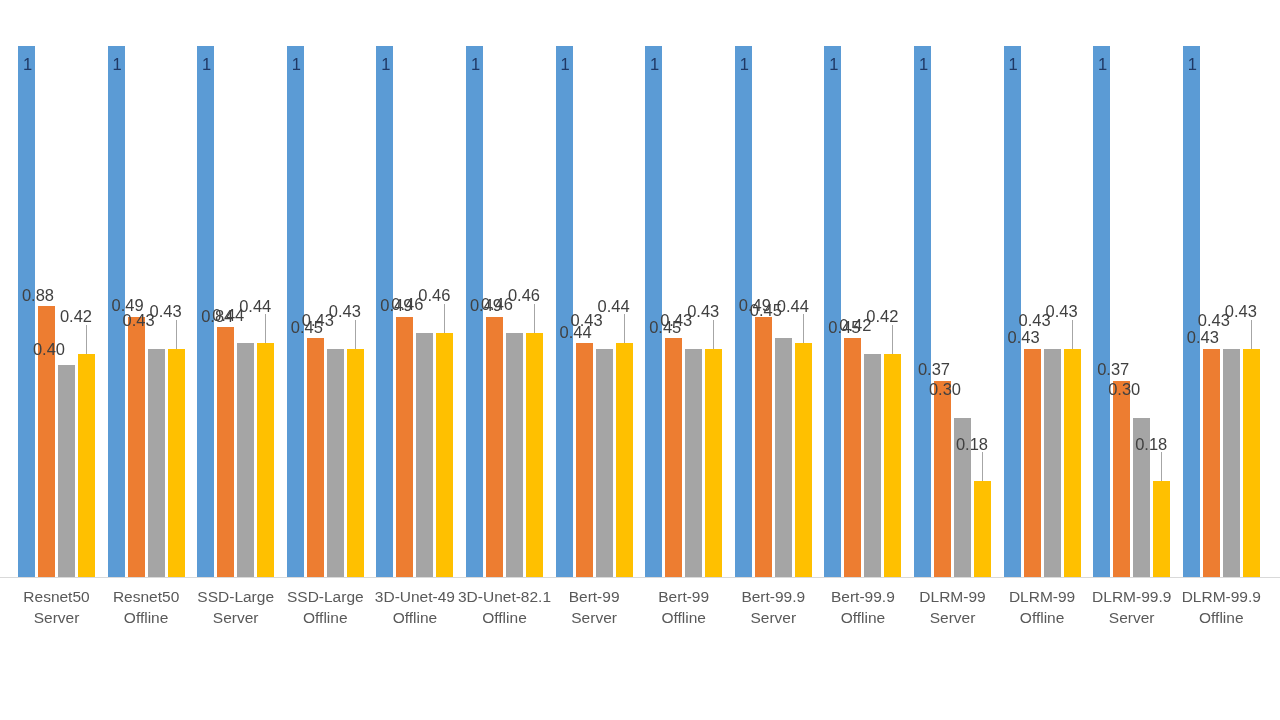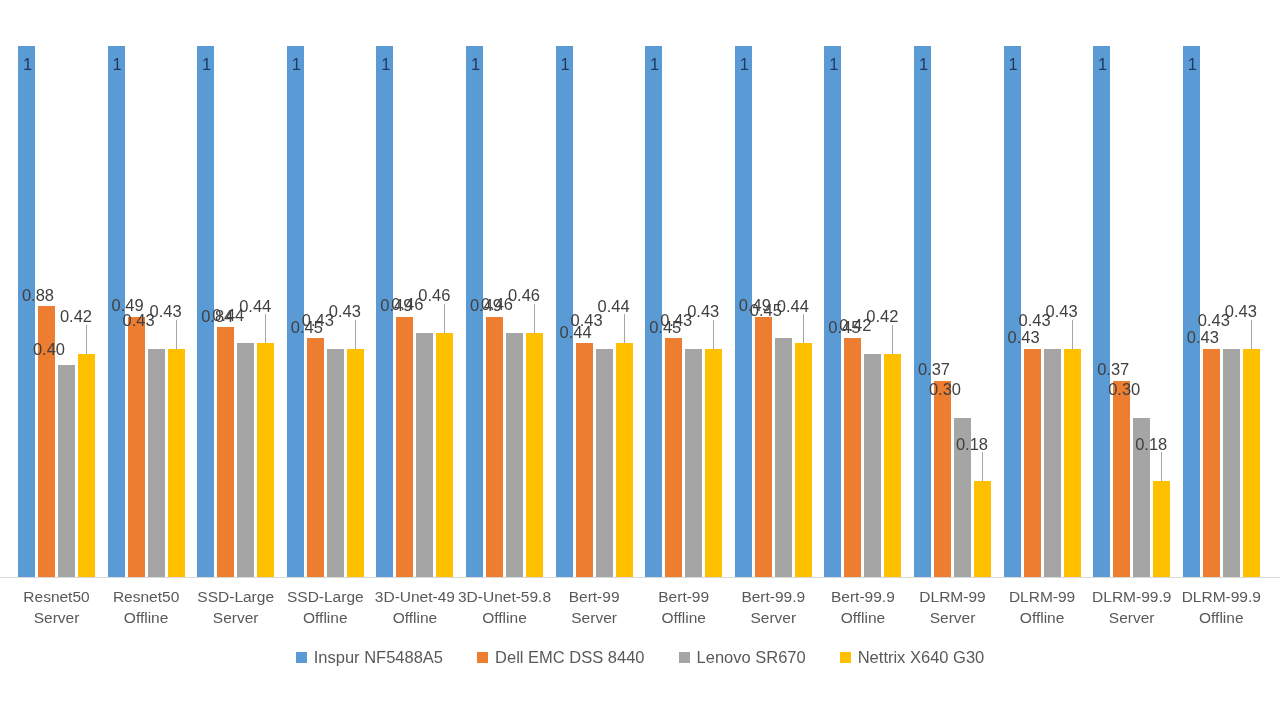--- a/index.html
+++ b/index.html
@@ -278,43 +278,25 @@
         </div>
       </div>
   </div>
 
   <div id="cat-labels">
       <div class="cat" style="left: 4.5px;"><span class="l1">Resnet50</span><span class="l2">Server</span></div>
       <div class="cat" style="left: 94.1px;"><span class="l1">Resnet50</span><span class="l2">Offline</span></div>
       <div class="cat" style="left: 183.7px;"><span class="l1">SSD-Large</span><span class="l2">Server</span></div>
       <div class="cat" style="left: 273.3px;"><span class="l1">SSD-Large</span><span class="l2">Offline</span></div>
       <div class="cat" style="left: 362.9px;"><span class="l1">3D-Unet-49</span><span class="l2">Offline</span></div>
-      <div class="cat" style="left: 452.5px;"><span class="l1">3D-Unet-59.8</span><span class="l2">Offline</span></div>
+      <div class="cat" style="left: 452.5px;"><span class="l1">3D-Unet-82.1</span><span class="l2">Offline</span></div>
       <div class="cat" style="left: 542.1px;"><span class="l1">Bert-99</span><span class="l2">Server</span></div>
       <div class="cat" style="left: 631.7px;"><span class="l1">Bert-99</span><span class="l2">Offline</span></div>
       <div class="cat" style="left: 721.3px;"><span class="l1">Bert-99.9</span><span class="l2">Server</span></div>
       <div class="cat" style="left: 810.9px;"><span class="l1">Bert-99.9</span><span class="l2">Offline</span></div>
       <div class="cat" style="left: 900.5px;"><span class="l1">DLRM-99</span><span class="l2">Server</span></div>
       <div class="cat" style="left: 990.1px;"><span class="l1">DLRM-99</span><span class="l2">Offline</span></div>
       <div class="cat" style="left: 1079.7px;"><span class="l1">DLRM-99.9</span><span class="l2">Server</span></div>
       <div class="cat" style="left: 1169.3px;"><span class="l1">DLRM-99.9</span><span class="l2">Offline</span></div>
     </div>
 
-  <div id="legend">
-      <div class="legend-item">
-        <span class="legend-swatch" style="background: rgb(91, 155, 213);"></span>
-        <span>Inspur NF5488A5</span>
-      </div>
-      <div class="legend-item">
-        <span class="legend-swatch" style="background: rgb(237, 125, 49);"></span>
-        <span>Dell EMC DSS 8440</span>
-      </div>
-      <div class="legend-item">
-        <span class="legend-swatch" style="background: rgb(165, 165, 165);"></span>
-        <span>Lenovo SR670</span>
-      </div>
-      <div class="legend-item">
-        <span class="legend-swatch" style="background: rgb(255, 192, 0);"></span>
-        <span>Nettrix X640 G30</span>
-      </div>
-    </div>
 
 </div>
 
 </body></html>

